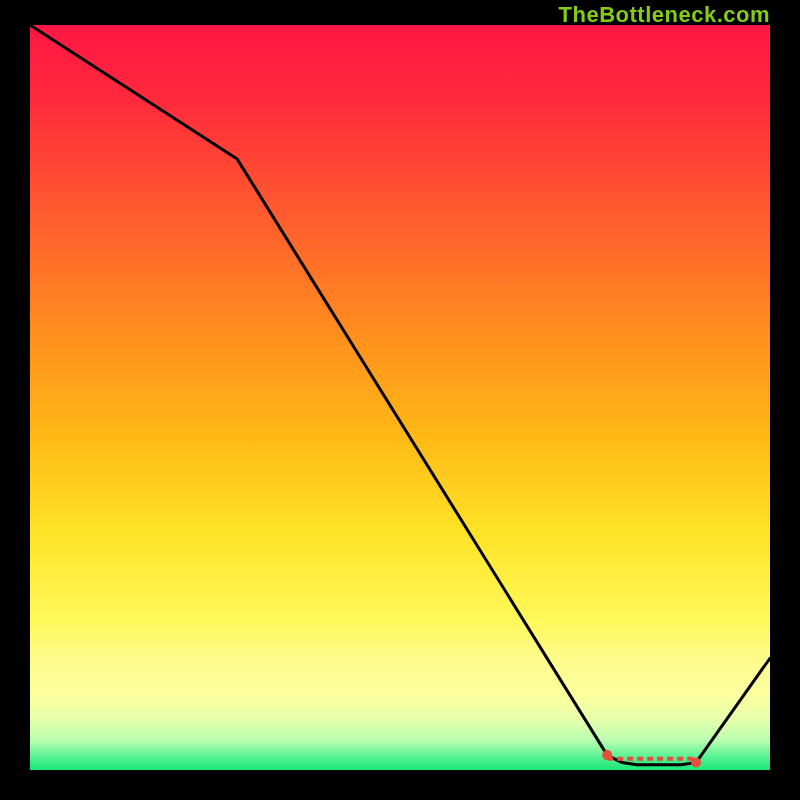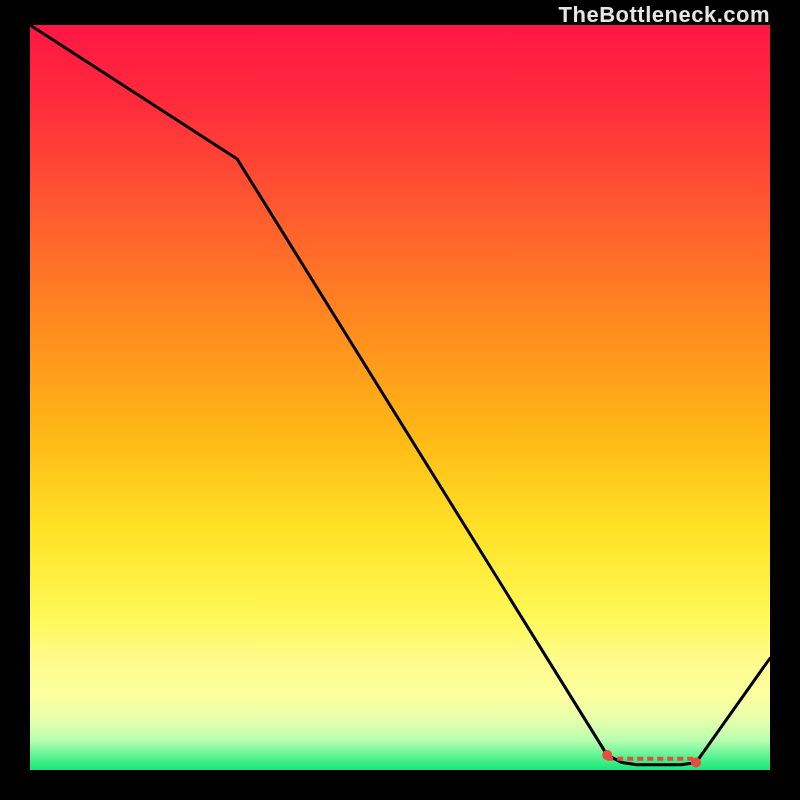--- a/index.html
+++ b/index.html
@@ -23,21 +23,21 @@
     position: absolute;
     left: 0;
     top: 0;
     width: 740px;
     height: 745px;
   }
   .watermark {
     position: absolute;
     top: 2px;
     right: 30px;
-    color: #e5e5e5;
+    color: #84cc16;
     font-size: 22px;
     font-weight: 600;
     letter-spacing: 0.5px;
   }
 </style>
 </head>
 <body>
 
 <div class="watermark">TheBottleneck.com</div>
 

